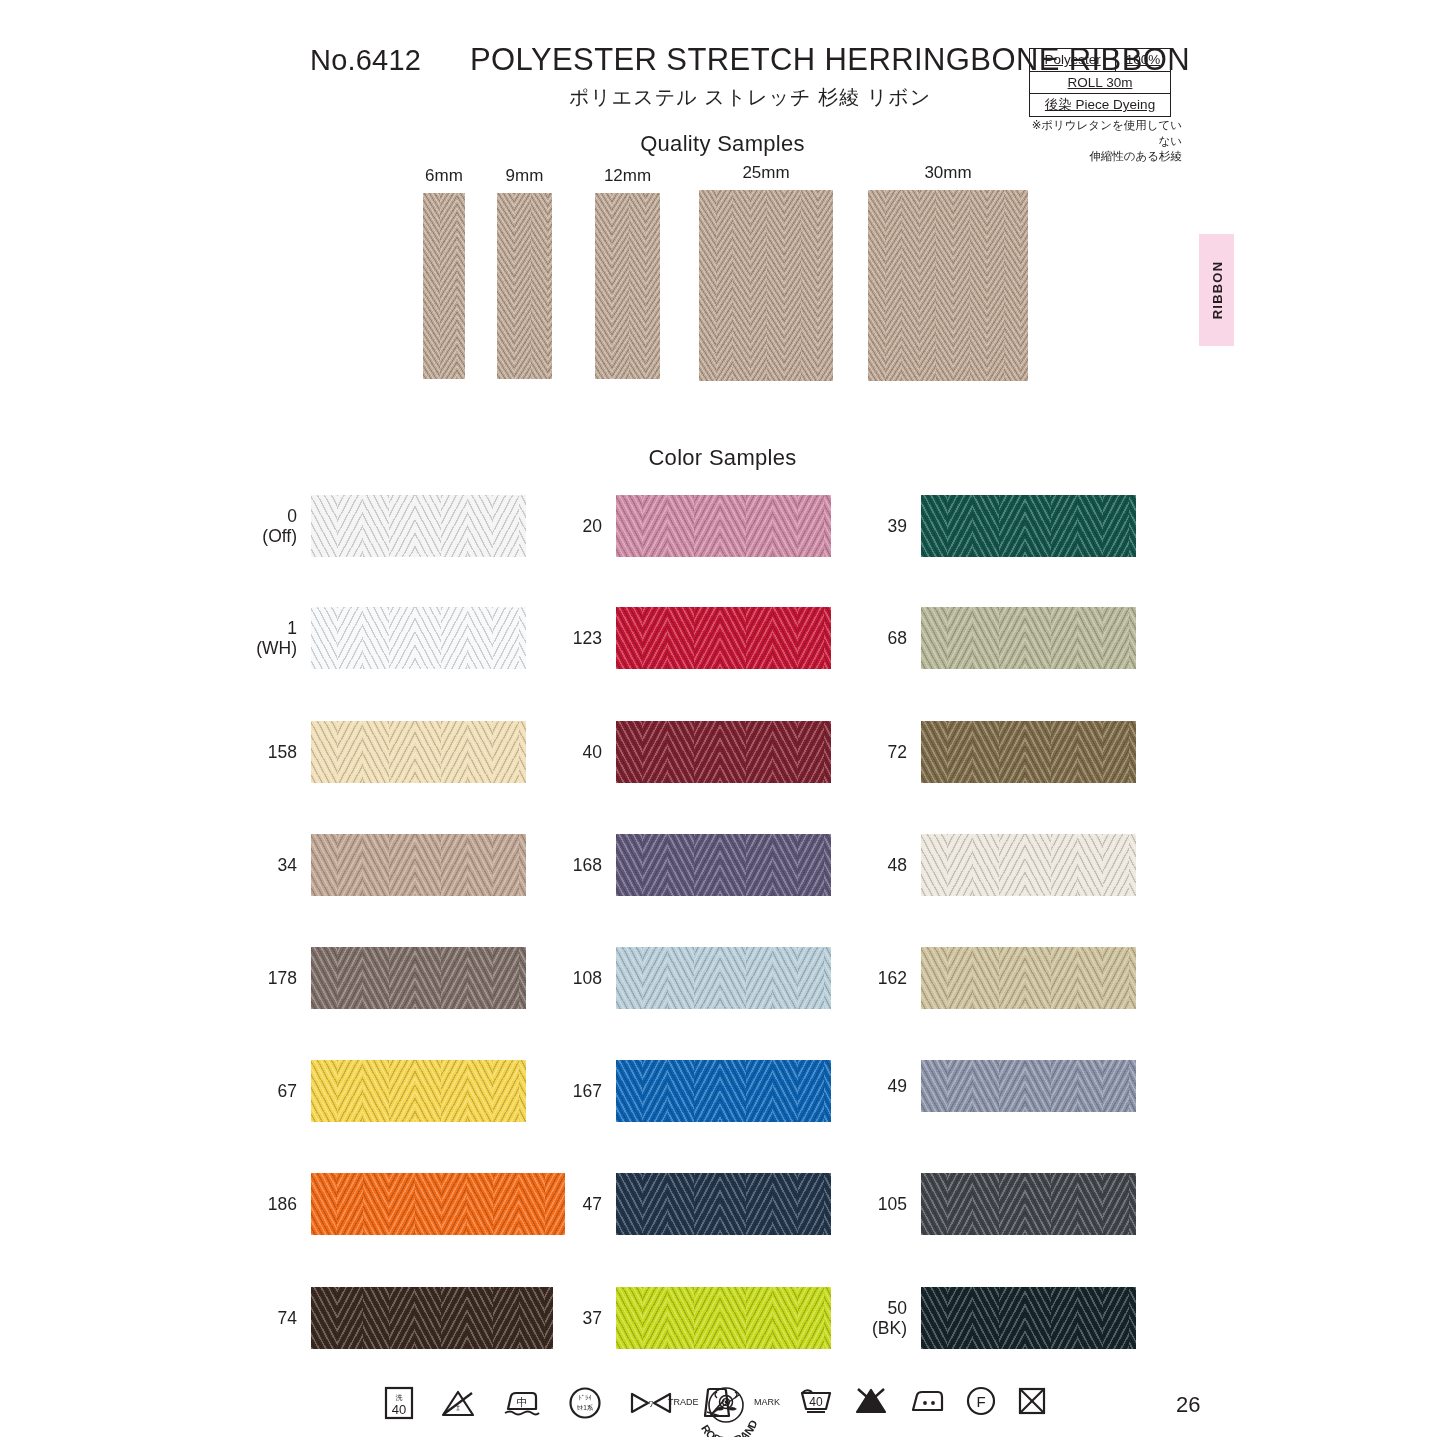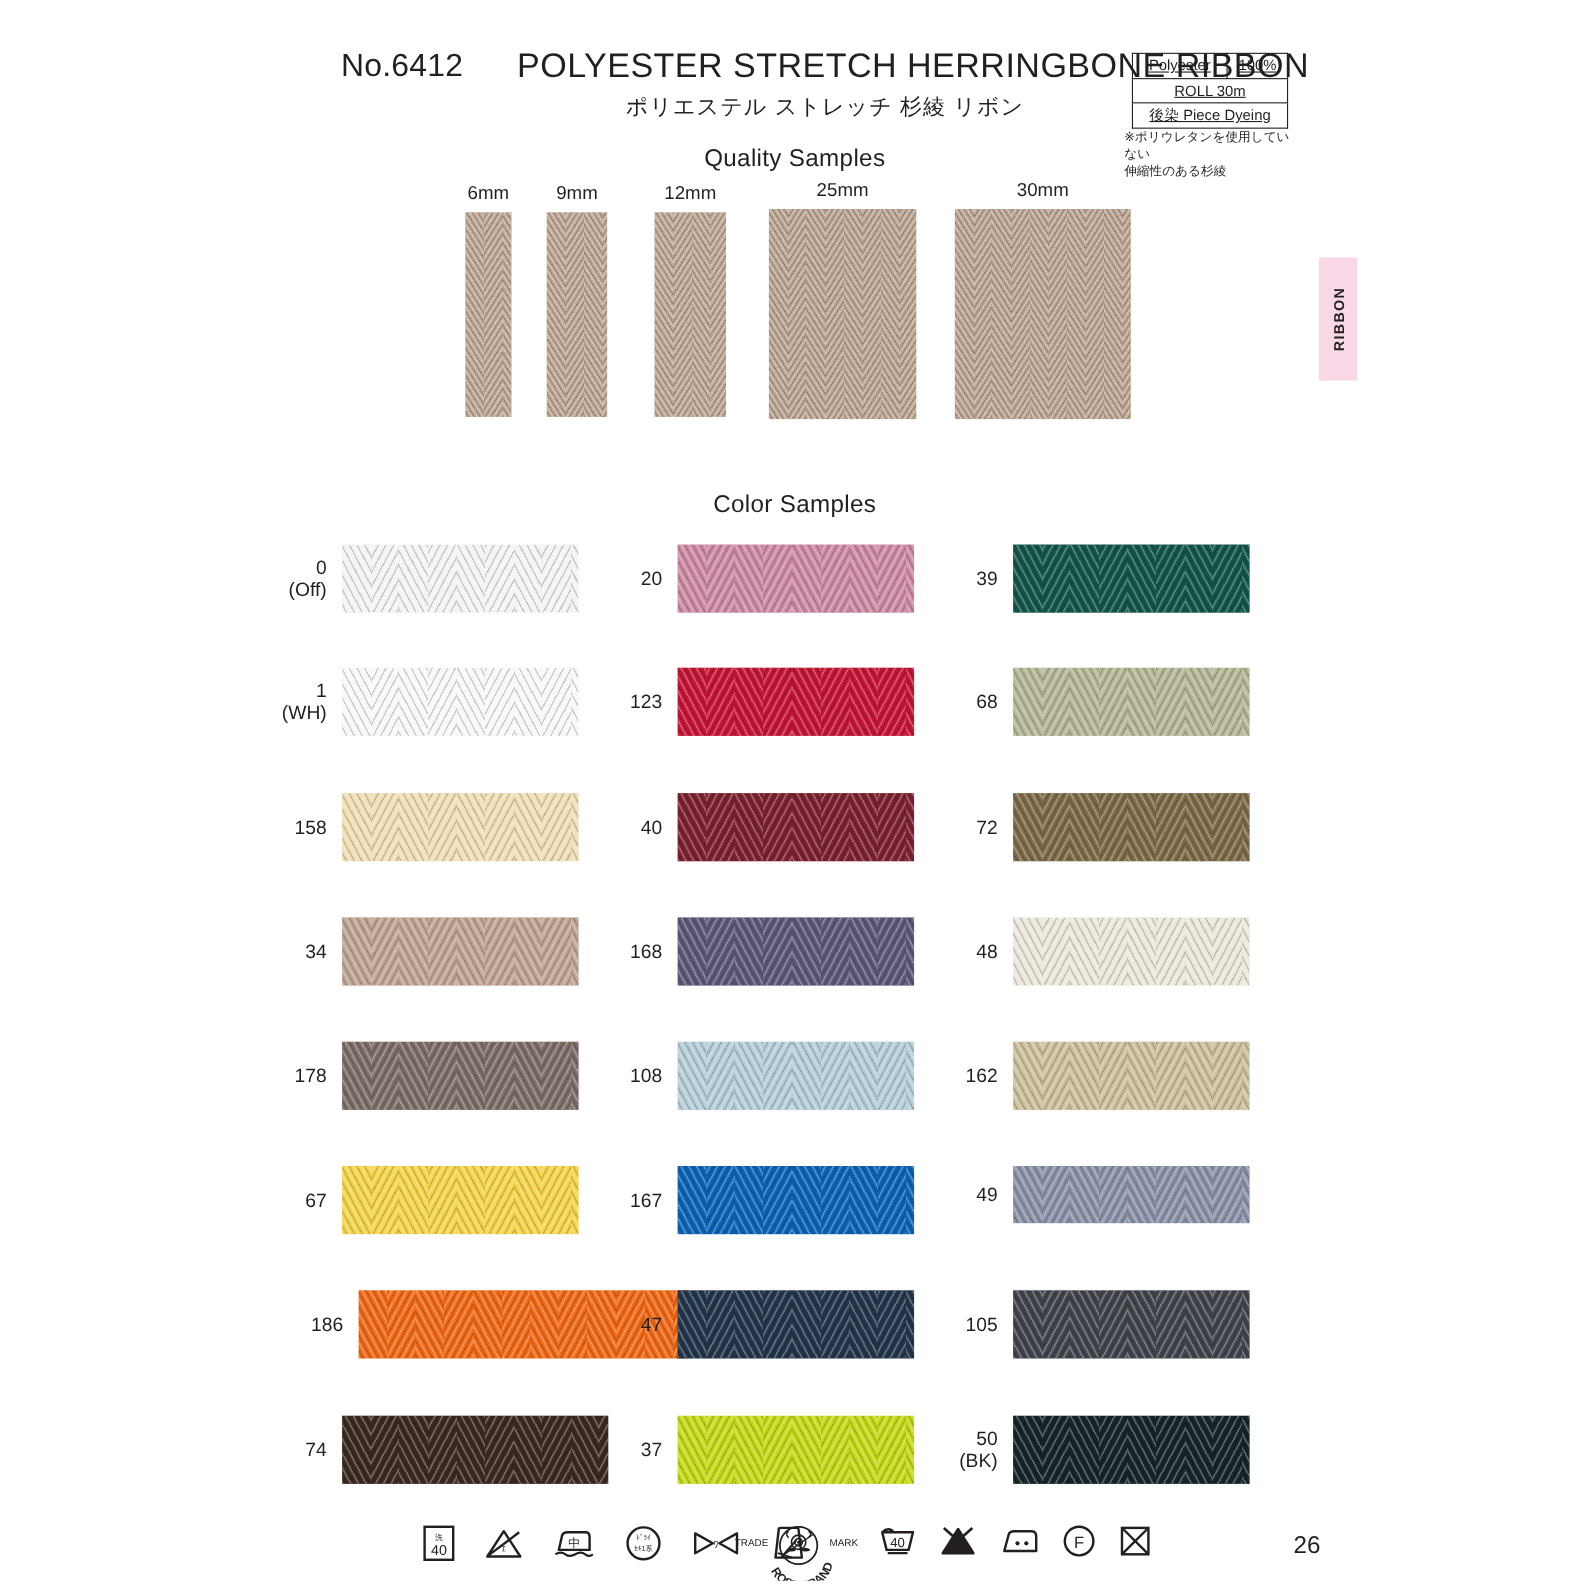--- a/index.html
+++ b/index.html
@@ -13,21 +13,21 @@
   
   .hdr-no{position:absolute;left:310px;top:44px;font-size:29px;letter-spacing:.2px;}
   .hdr-en{position:absolute;left:470px;top:42px;font-size:31px;letter-spacing:.4px;white-space:nowrap;}
   .hdr-jp{position:absolute;left:470px;top:84px;width:560px;text-align:center;font-size:20px;letter-spacing:1px;}
 
   
   .spec{position:absolute;left:1029px;top:48px;width:142px;border:1px solid #231f20;border-collapse:collapse;text-decoration:underline;}
   .spec td{border:1px solid #231f20;font-size:13.5px;text-align:center;padding:3px 2px;line-height:1.15;white-space:nowrap;}
   .spec .c1{width:88px;}
   .spec .c2{width:54px;}
-  .spec-note{position:absolute;left:1022px;top:118px;width:160px;font-size:11.5px;line-height:1.35;text-align:left;}
+  .spec-note{position:absolute;left:1022px;top:118px;width:160px;font-size:11.5px;line-height:1.35;text-align:right;}
 
   
   .sec-title{position:absolute;font-size:22px;letter-spacing:.3px;}
   #qs-title{left:545px;top:131px;width:355px;text-align:center;}
   #cs-title{left:545px;top:445px;width:355px;text-align:center;}
 
   
   .hb{position:relative;overflow:hidden;}
   .hb::before,.hb::after{content:"";position:absolute;inset:0;pointer-events:none;}
   
@@ -176,21 +176,21 @@
         <div class="cs-lab">
           <div>178</div>
         </div>
       </div>
       <div class="cs-row" style="left: 311px; top: 1060px; width: 215px; height: 62px;">
         <div class="cs-swatch hb" style="background: rgb(245, 212, 77);"></div>
         <div class="cs-lab">
           <div>67</div>
         </div>
       </div>
-      <div class="cs-row" style="left: 326px; top: 1173px; width: 254px; height: 62px; padding-left: 46px;">
+      <div class="cs-row" style="left: 311px; top: 1173px; width: 254px; height: 62px;">
         <div class="cs-swatch hb" style="background: rgb(240, 106, 24);"></div>
         <div class="cs-lab">
           <div>186</div>
         </div>
       </div>
       <div class="cs-row" style="left: 311px; top: 1287px; width: 242px; height: 62px;">
         <div class="cs-swatch hb" style="background: rgb(59, 42, 33);"></div>
         <div class="cs-lab">
           <div>74</div>
         </div>

